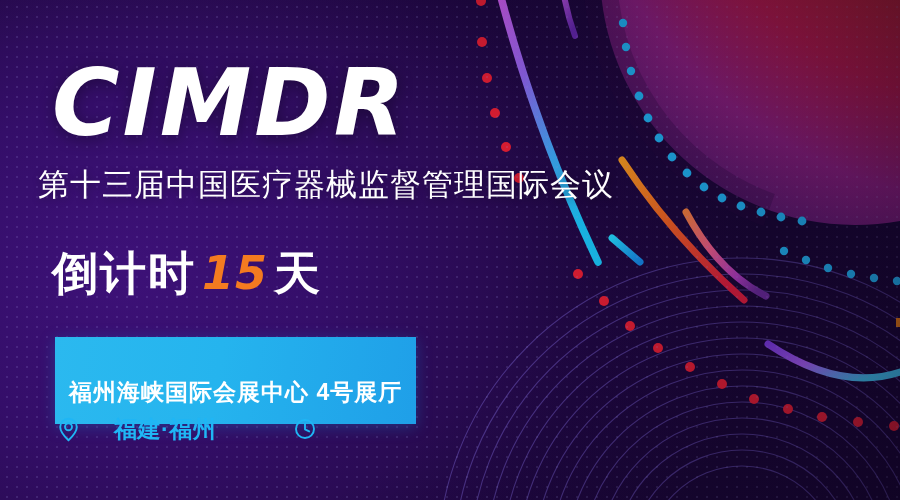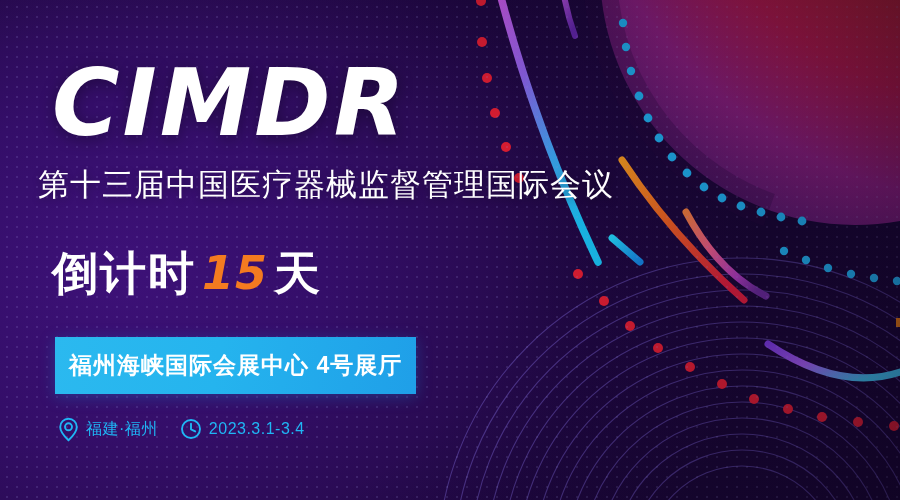--- a/index.html
+++ b/index.html
@@ -54,33 +54,34 @@
     color:#ffffff;white-space:nowrap;letter-spacing:2px;
   }
   .countdown .num{
     color:#f47b20;font-style:italic;font-weight:800;
     padding:0 6px;letter-spacing:1px;
     font-family:"DejaVu Sans","Liberation Sans",sans-serif;
   }
 
   .venue{
     position:absolute;left:55px;top:337px;height:55px;
-    display:flex;align-items:center;
-    padding:1px 14px;
+    display:flex;align-items:flex-end;
+    padding:16px 14px;
     background:linear-gradient(100deg,#2bb9ef 0%,#25b4ee 45%,#1f9fe8 100%);
     color:#ffffff;font-size:23px;font-weight:700;letter-spacing:1px;
     white-space:nowrap;
     box-shadow:0 3px 14px rgba(20,120,200,0.35);
   }
 
   .meta{
     position:absolute;left:58px;top:412px;height:34px;
     display:flex;align-items:center;
-    color:#1fb6f5;font-size:16px;font-weight:400;letter-spacing:0.5px;
+    color:#1fb6f5;font-size:23px;font-weight:700;letter-spacing:0.5px;
     white-space:nowrap;
+    gap:28px;
   }
   .meta .txt{margin-left:7px;}
   .meta .gap{width:22px;height:1px;}
   .meta svg{display:block;}
 </style>
 </head>
 <body>
 
 <div id="poster">
 
@@ -243,17 +244,16 @@
         </svg>
       </span>
       <span class="txt">福建·福州</span>
       <span class="gap"></span>
       <span>
         <svg width="22" height="22" viewBox="0 0 22 22" xmlns="http://www.w3.org/2000/svg">
           <circle cx="11" cy="11" r="9" fill="none" stroke="#1fb6f5" stroke-width="1.9"></circle>
           <path d="M11 5.8 L11 11.3 L15.2 13.4" fill="none" stroke="#1fb6f5" stroke-width="1.9" stroke-linecap="round" stroke-linejoin="round"></path>
         </svg>
       </span>
-      <span class="txt">2023.3.1-3.4</span>
     </div>
 
   </div>
 </div>
 
 </body></html>

